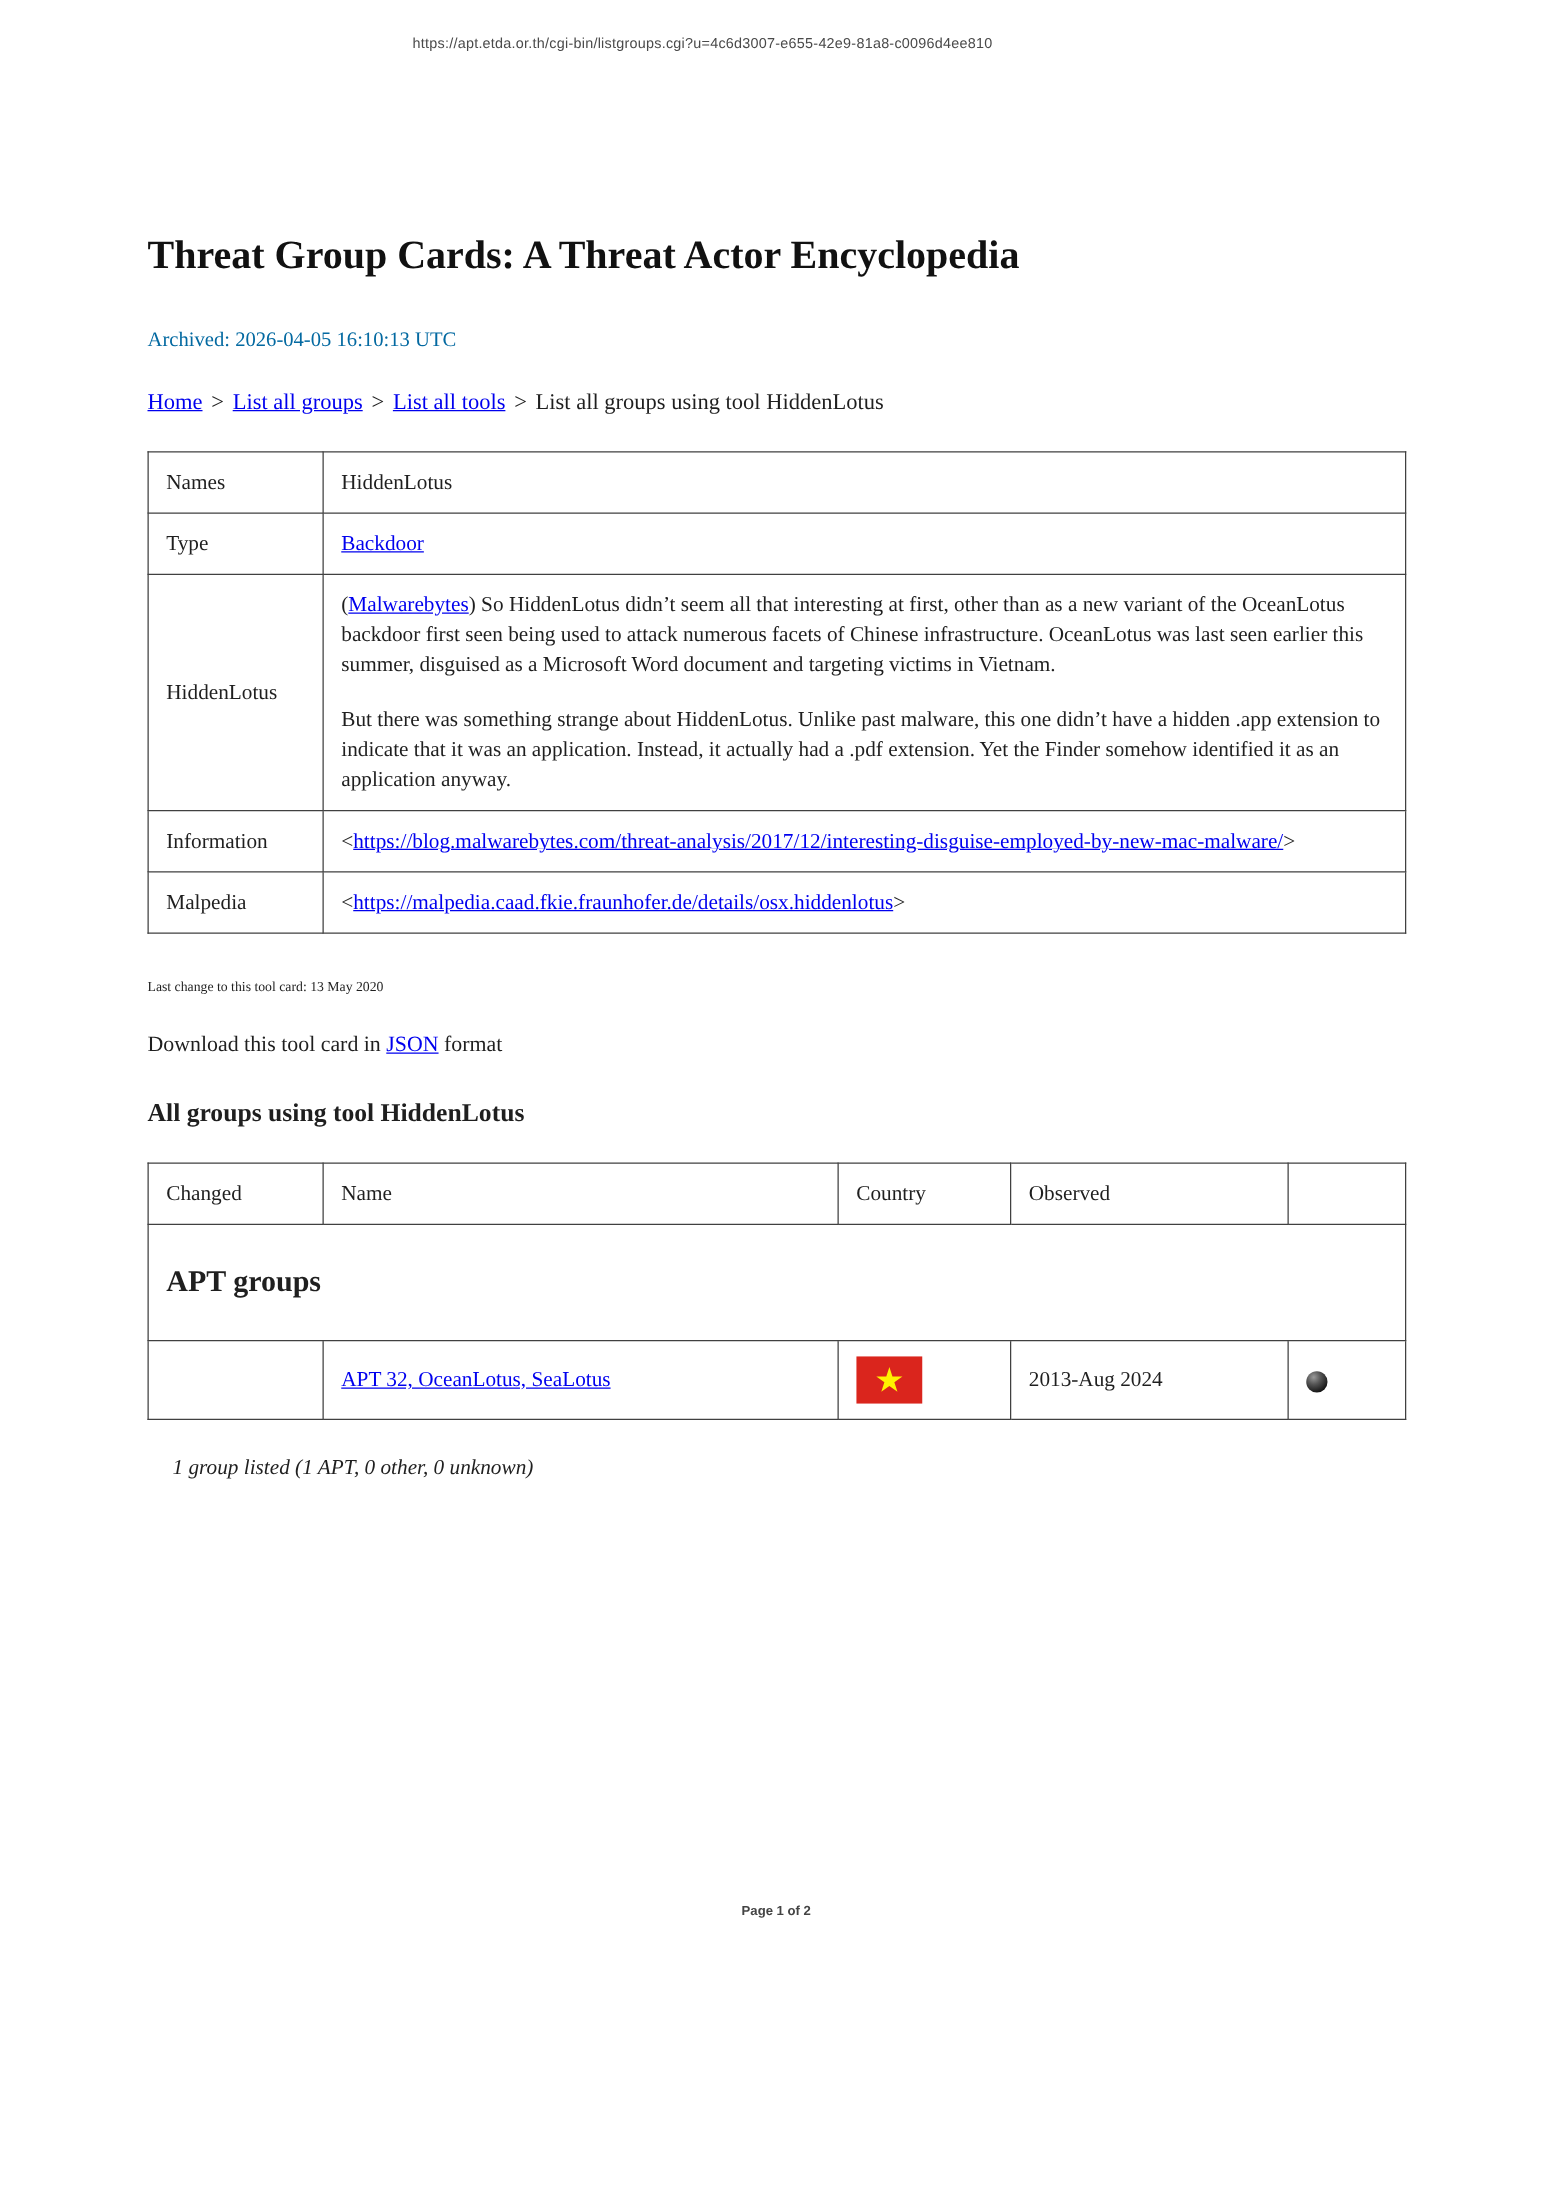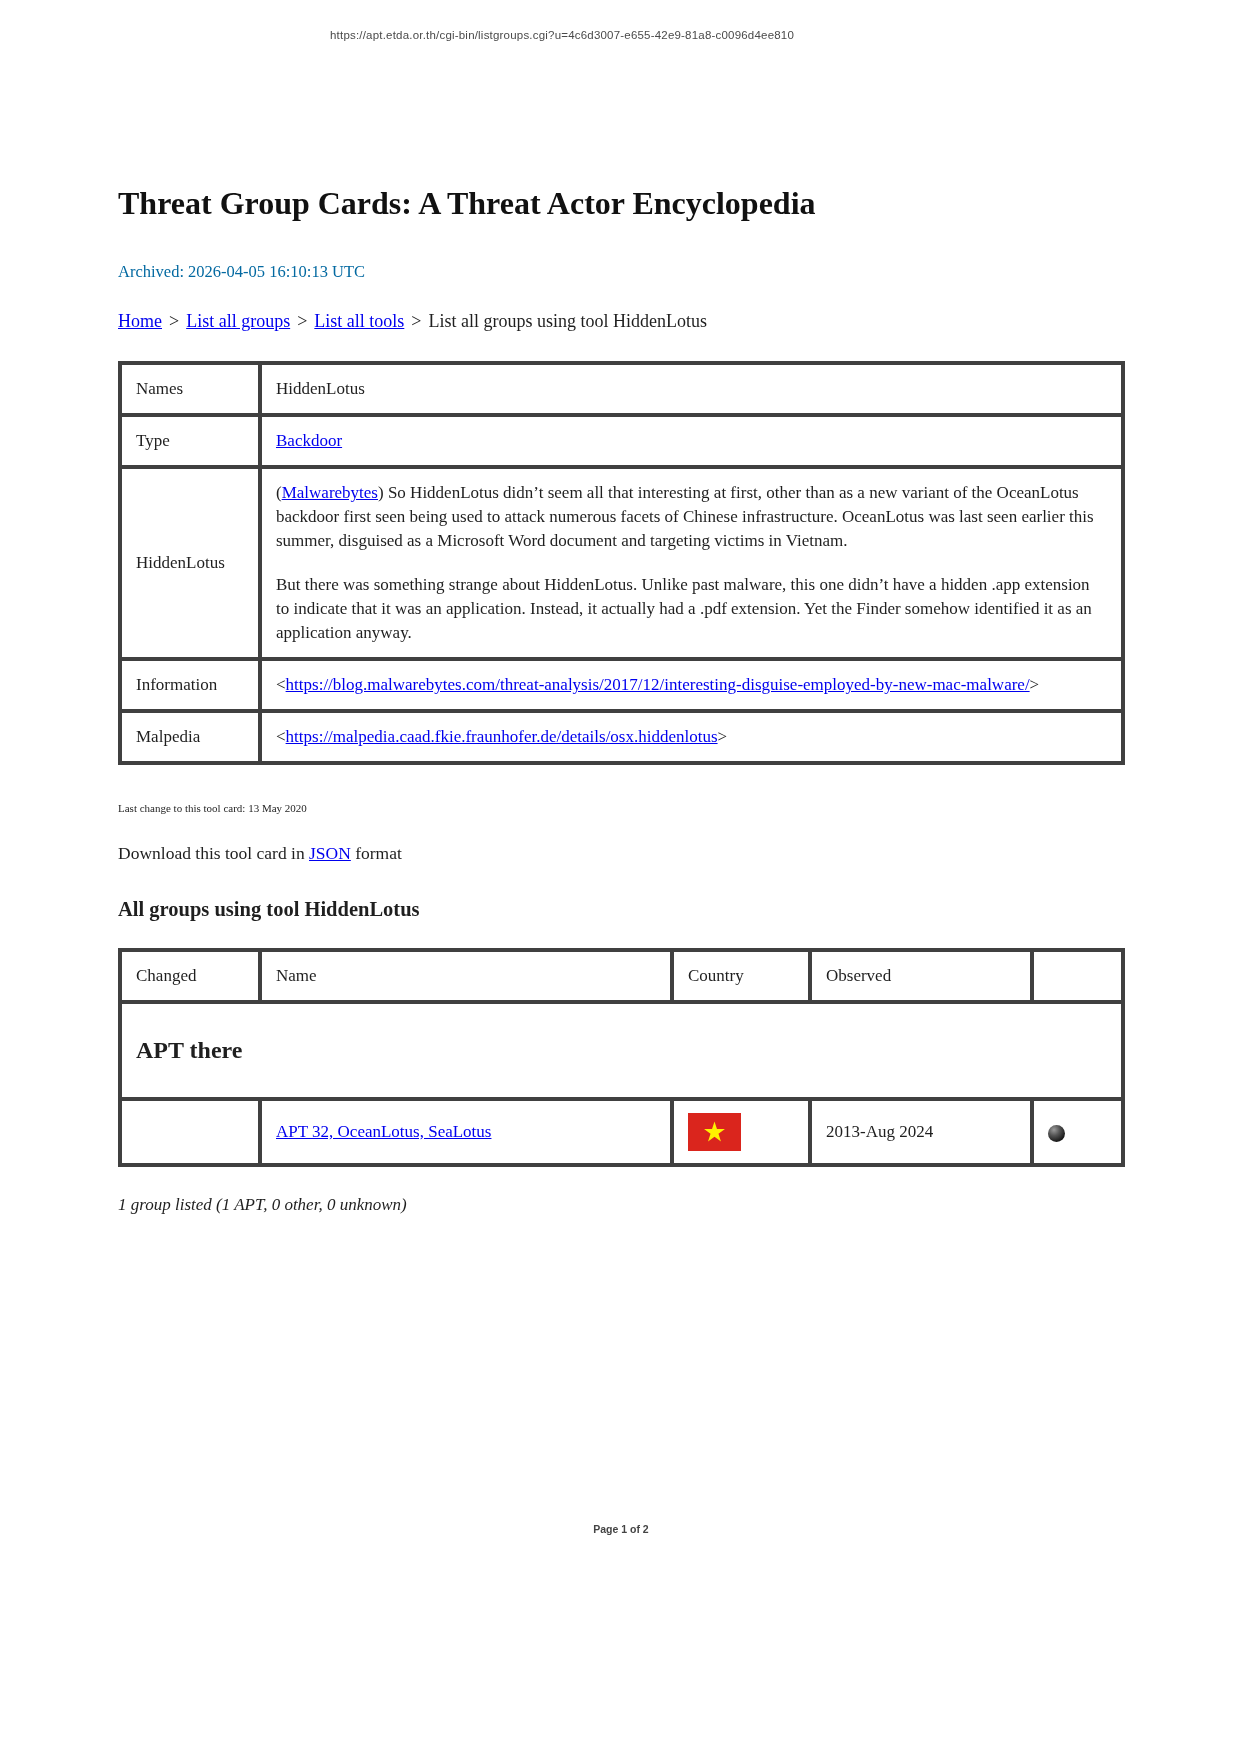--- a/index.html
+++ b/index.html
@@ -51,21 +51,21 @@
   .tool-heading .link-icon { width: 31px; height: 25px; margin-right: 9px; position: relative; top: -2px; }
   .tool-heading .heading-text { position: relative; top: 4px; }
 
   table.grid {
     margin-top: 28px;
     width: 100%;
     border-collapse: collapse;
     font-size: 17px;
   }
   table.grid td, table.grid th {
-    border: 4px solid #404040;
+    border: 1px solid #404040;
     padding: 12px 14px;
     vertical-align: middle;
     text-align: left;
     font-weight: normal;
     line-height: 24px;
   }
   table.grid td.label-col { width: 140px; }
   td.desc-cell { line-height: 31.5px; padding-top: 13px; padding-bottom: 16px; }
   td.desc-cell p + p { margin-top: 20px; }
   td.url-cell { line-height: 31px; overflow-wrap: break-word; }
@@ -83,21 +83,21 @@
   table.groups td.section-cell { padding: 34px 14px 32px 14px; }
   .section-title { font-size: 24px; font-weight: bold; }
   td.flag-cell { padding-top: 10px; padding-bottom: 10px; }
   .flag { display: block; }
   td.icon-cell { text-align: center; }
   .sphere {
     display: inline-block; width: 17px; height: 17px; border-radius: 50%;
     background: radial-gradient(circle at 35% 28%, #9a9a9a 0%, #555 35%, #161616 75%, #000 100%);
     vertical-align: middle;
   }
-  p.footnote { margin-top: 28px; font-size: 17px; font-style: italic; }
+  p.footnote { margin-top: 28px; font-size: 17px; font-style: italic; margin-left: 20px; }
 </style>
 </head>
 <body>
 
 <div class="print-url">https://apt.etda.or.th/cgi-bin/listgroups.cgi?u=4c6d3007-e655-42e9-81a8-c0096d4ee810</div>
 
 <div class="content">
 
   <h1 class="page-title">Threat Group Cards: A Threat Actor Encyclopedia</h1>
 
@@ -151,21 +151,21 @@
     <tbody>
       <tr>
         <th>Changed</th>
         <th>Name</th>
         <th>Country</th>
         <th>Observed</th>
         <th></th>
       </tr>
       <tr>
         <td class="section-cell" colspan="5">
-          <span class="section-title">APT there</span>
+          <span class="section-title">APT groups</span>
         </td>
       </tr>
       <tr>
         <td></td>
         <td><a>APT 32, OceanLotus, SeaLotus</a></td>
         <td class="flag-cell">
           <svg class="flag" width="53" height="38" viewBox="0 0 53 38">
             <rect width="53" height="38" fill="#DA251D"></rect>
             <polygon fill="#FFF200" points="26.5,8.5 28.97,16.1 36.96,16.1 30.49,20.8 32.97,28.4 26.5,23.7 20.03,28.4 22.51,20.8 16.04,16.1 24.03,16.1"></polygon>
           </svg>

